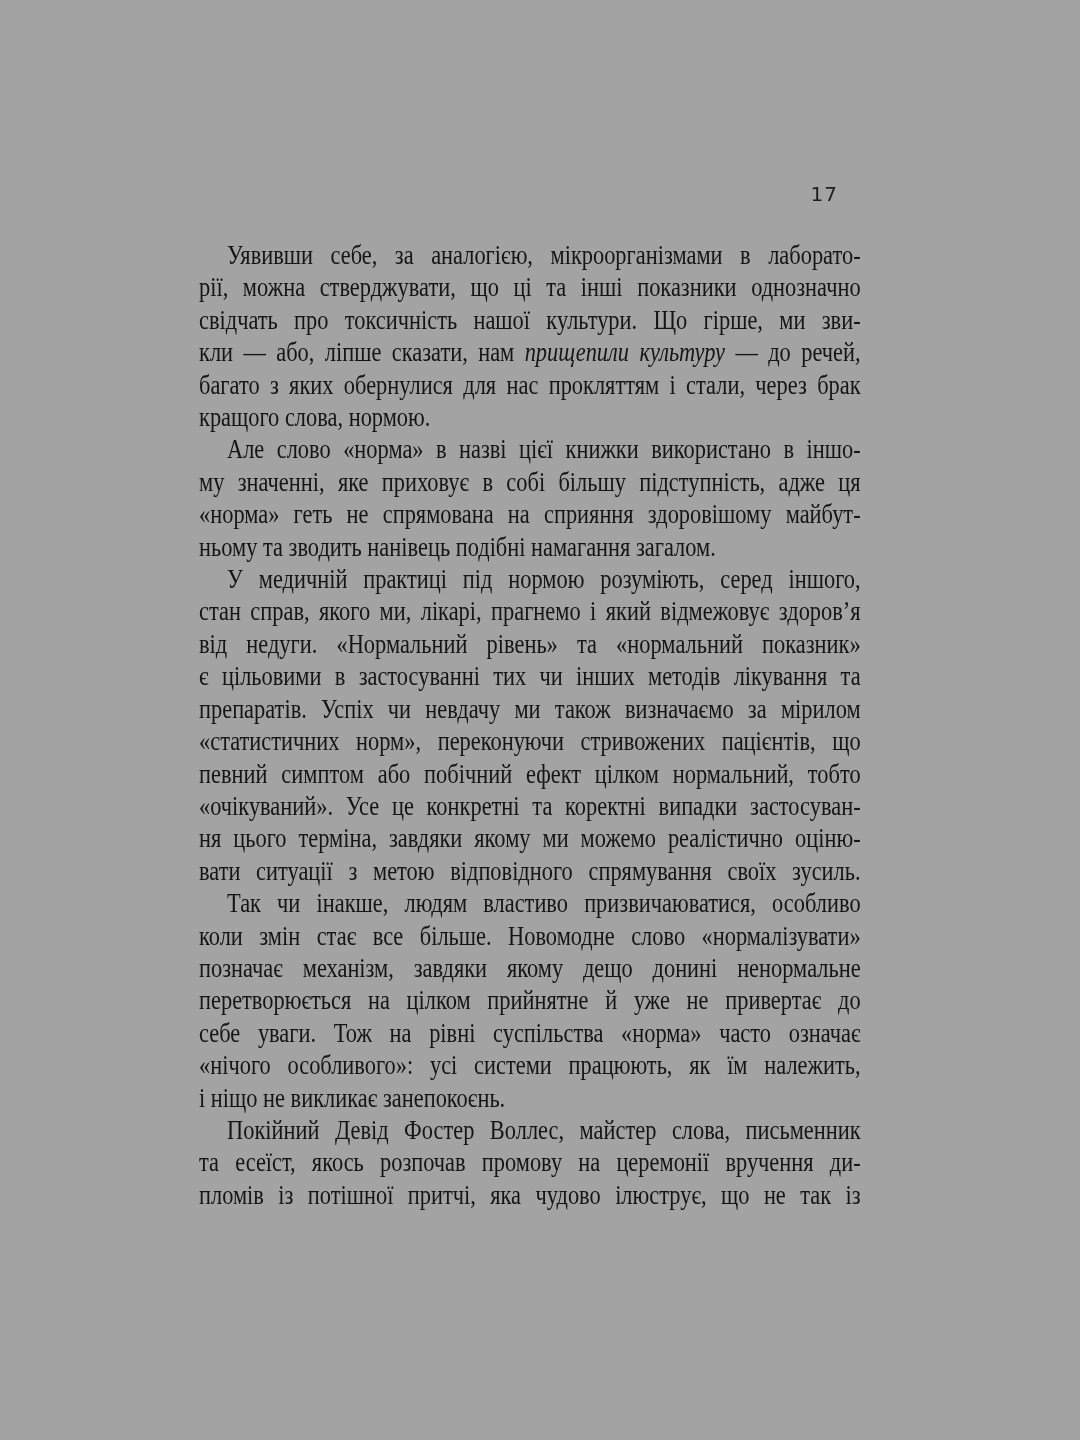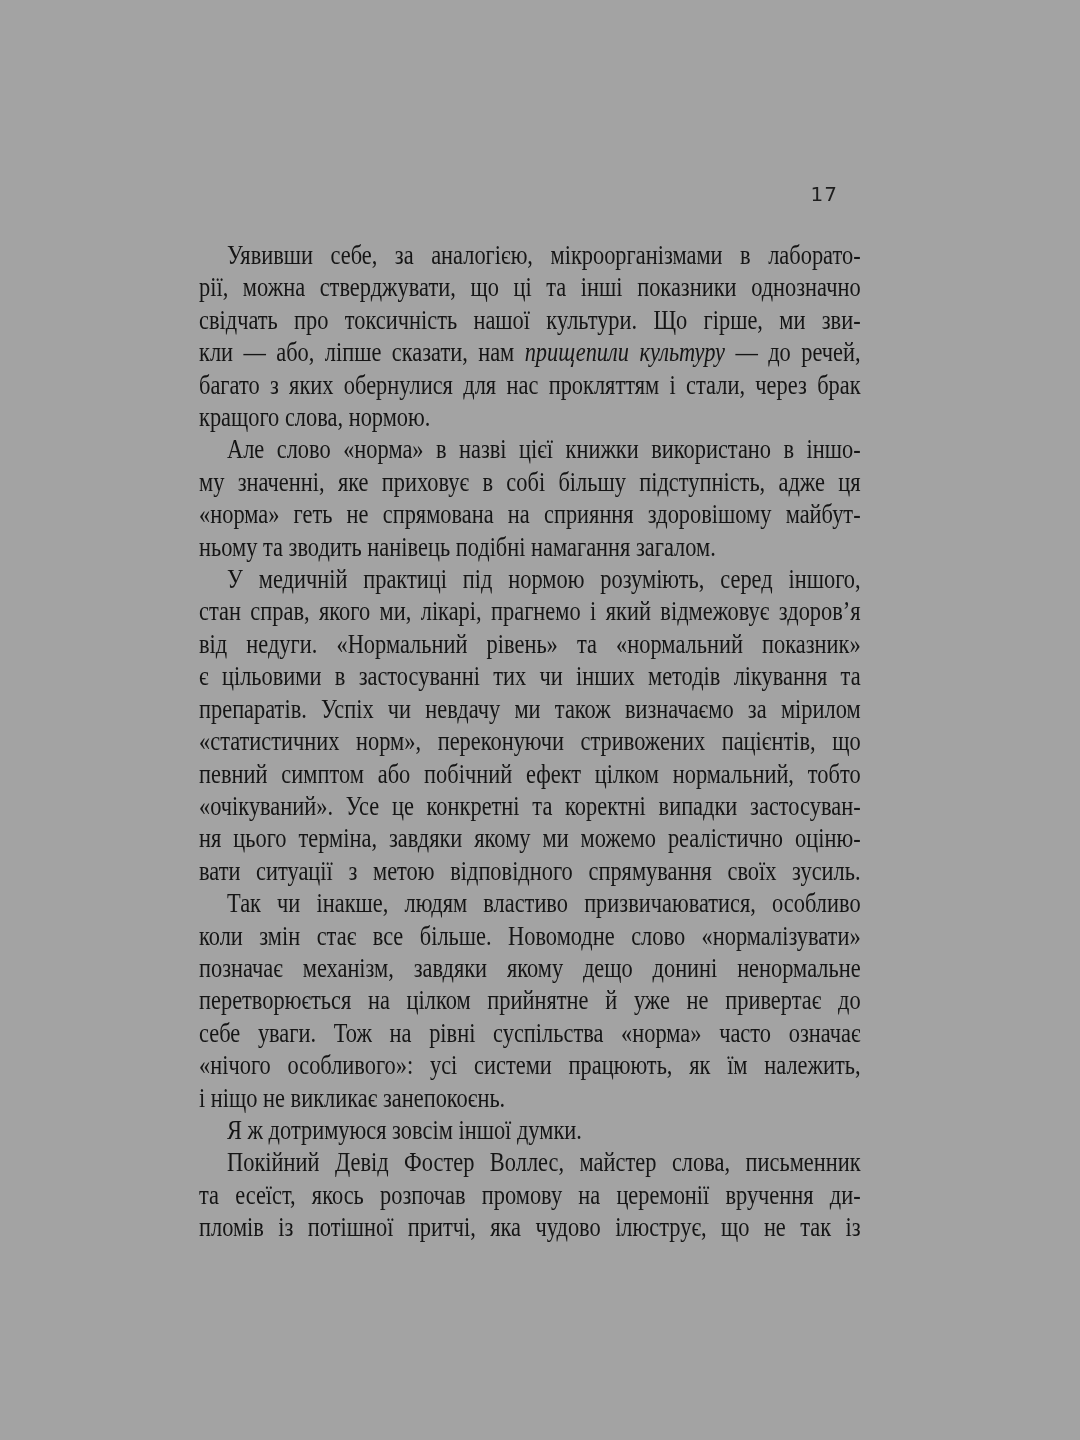--- a/index.html
+++ b/index.html
@@ -90,21 +90,18 @@
       <div class="para">
         <div class="line fill first"><span>Так чи інакше, людям властиво призвичаюватися, особливо</span></div>
         <div class="line fill"><span>коли змін стає все більше. Новомодне слово «нормалізувати»</span></div>
         <div class="line fill"><span>позначає механізм, завдяки якому дещо донині ненормальне</span></div>
         <div class="line fill"><span>перетворюється на цілком прийнятне й уже не привертає до</span></div>
         <div class="line fill"><span>себе уваги. Тож на рівні суспільства «норма» часто означає</span></div>
         <div class="line fill"><span>«нічого особливого»: усі системи працюють, як їм належить,</span></div>
         <div class="line"><span>і ніщо не викликає занепокоєнь.</span></div>
       </div>
       <div class="para">
-        <div class="line first"><span>Я ж дотримуюся зовсім іншої думки.</span></div>
-      </div>
-      <div class="para">
         <div class="line fill first"><span>Покійний Девід Фостер Воллес, майстер слова, письменник</span></div>
         <div class="line fill"><span>та есеїст, якось розпочав промову на церемонії вручення ди-</span></div>
         <div class="line fill"><span>пломів із потішної притчі, яка чудово ілюструє, що не так із</span></div>
       </div>
     </div>
 </div>
 
 </body></html>

